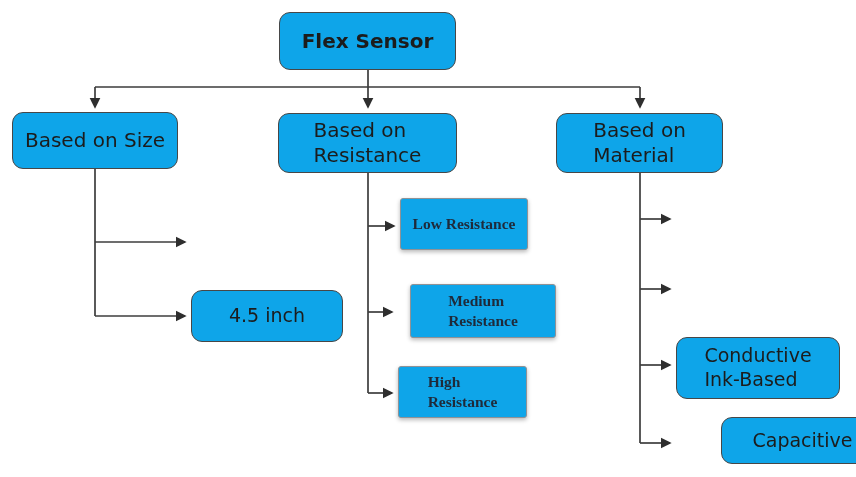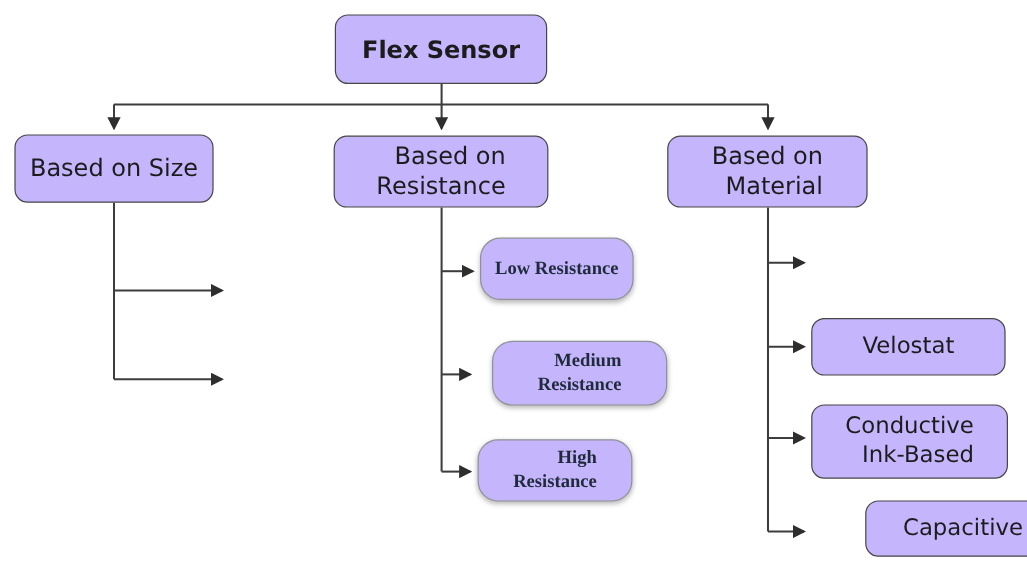--- a/index.html
+++ b/index.html
@@ -21,22 +21,22 @@
     top: 0;
     width: 856px;
     height: 477px;
   }
   .node {
     position: absolute;
     box-sizing: border-box;
     display: flex;
     align-items: center;
     justify-content: center;
-    text-align: right;
-    background: #c4b5fd;
+    text-align: left;
+    background: #0ea5e9;
     border: 1.6px solid #474747;
     border-radius: 11px;
     color: #1c1c1c;
     white-space: pre-line;
     line-height: 1.25;
   }
   .node.root {
     font-weight: 700;
     font-size: 20px;
   }
@@ -45,21 +45,21 @@
   }
   .node.leaf-sans {
     font-size: 19px;
   }
   .node.leaf-res {
     font-family: "Liberation Serif", "DejaVu Serif", serif;
     font-weight: 700;
     font-size: 15.5px;
     color: #1f2a3a;
     border: 1.5px solid #8f9296;
-    border-radius: 17px;
+    border-radius: 3px;
     box-shadow: 0 2px 4px rgba(0,0,0,0.28);
     line-height: 1.3;
   }
 </style>
 </head>
 <body>
 
 <div class="canvas">
 
   <svg class="connectors" viewBox="0 0 856 477" xmlns="http://www.w3.org/2000/svg">
@@ -92,25 +92,25 @@
   </svg>
 
   <div class="node root" style="left:279px; top:12px; width:177px; height:58px;">Flex Sensor</div>
 
   <div class="node level2" style="left:12px; top:112px; width:166px; height:57px;">Based on Size</div>
   <div class="node level2" style="left:278px; top:113px; width:179px; height:60px;">Based on
 Resistance</div>
   <div class="node level2" style="left:556px; top:113px; width:167px; height:60px;">Based on
 Material</div>
 
+  <div class="node leaf-sans" style="left:191px; top:290px; width:152px; height:52px;">4.5 inch</div>
 
   <div class="node leaf-res" style="left:400px; top:198px; width:128px; height:52px;">Low Resistance</div>
   <div class="node leaf-res" style="left:398px; top:284px; width:146px; height:54px;margin-left:12px;">Medium
 Resistance</div>
   <div class="node leaf-res" style="left:398px; top:366px; width:129px; height:52px;">High
 Resistance</div>
 
-  <div class="node leaf-sans" style="left:676px; top:265px; width:162px; height:48px;">Velostat</div>
   <div class="node leaf-sans" style="left:676px; top:337px; width:164px; height:62px;">Conductive
 Ink-Based</div>
   <div class="node leaf-sans" style="left:676px; top:417px; width:163px; height:47px;margin-left:45px;">Capacitive</div>
 
 </div>
 
 </body></html>

